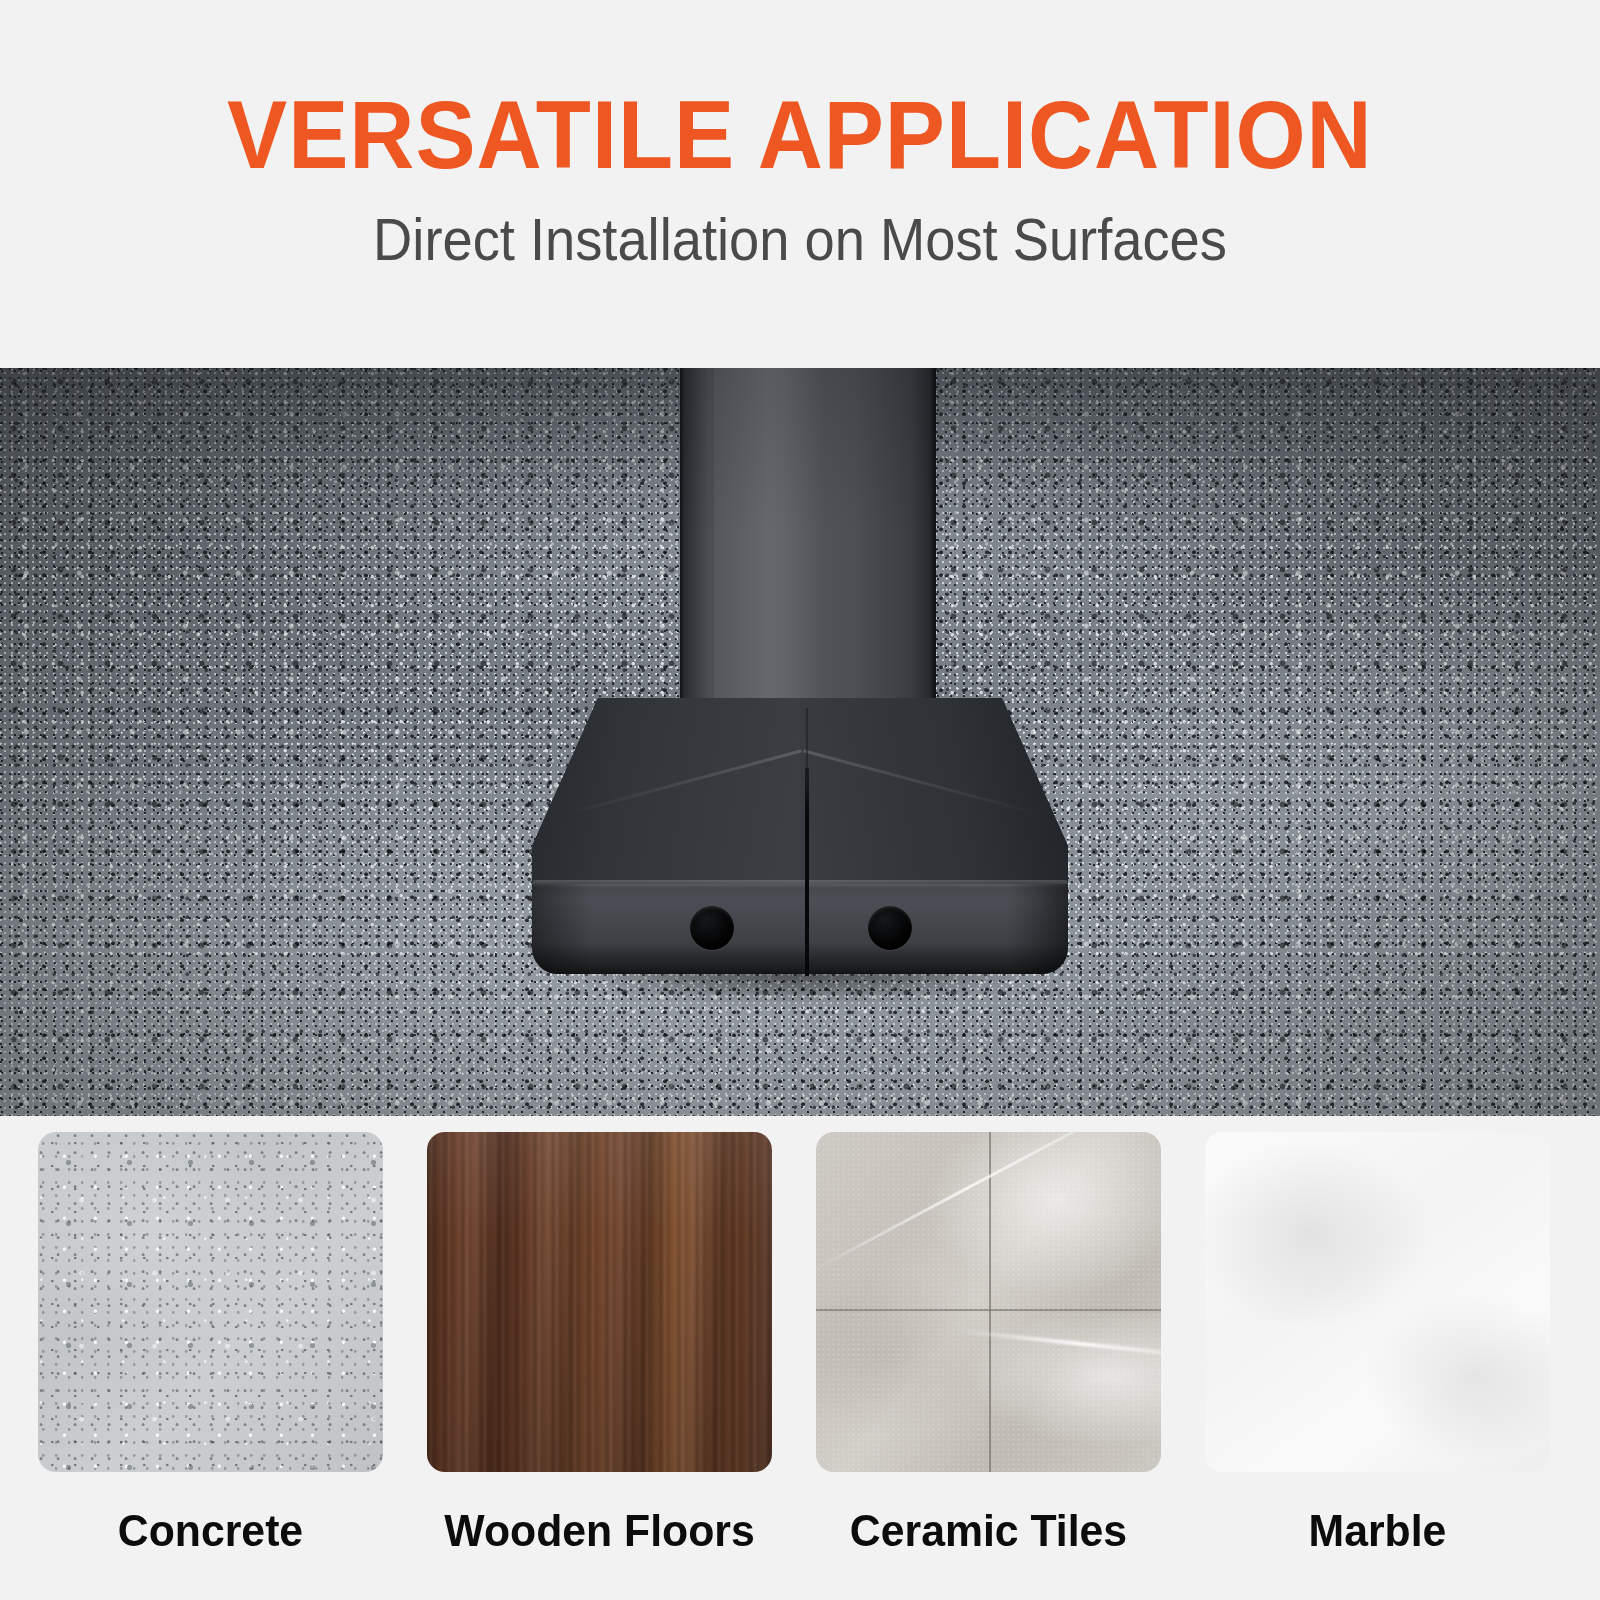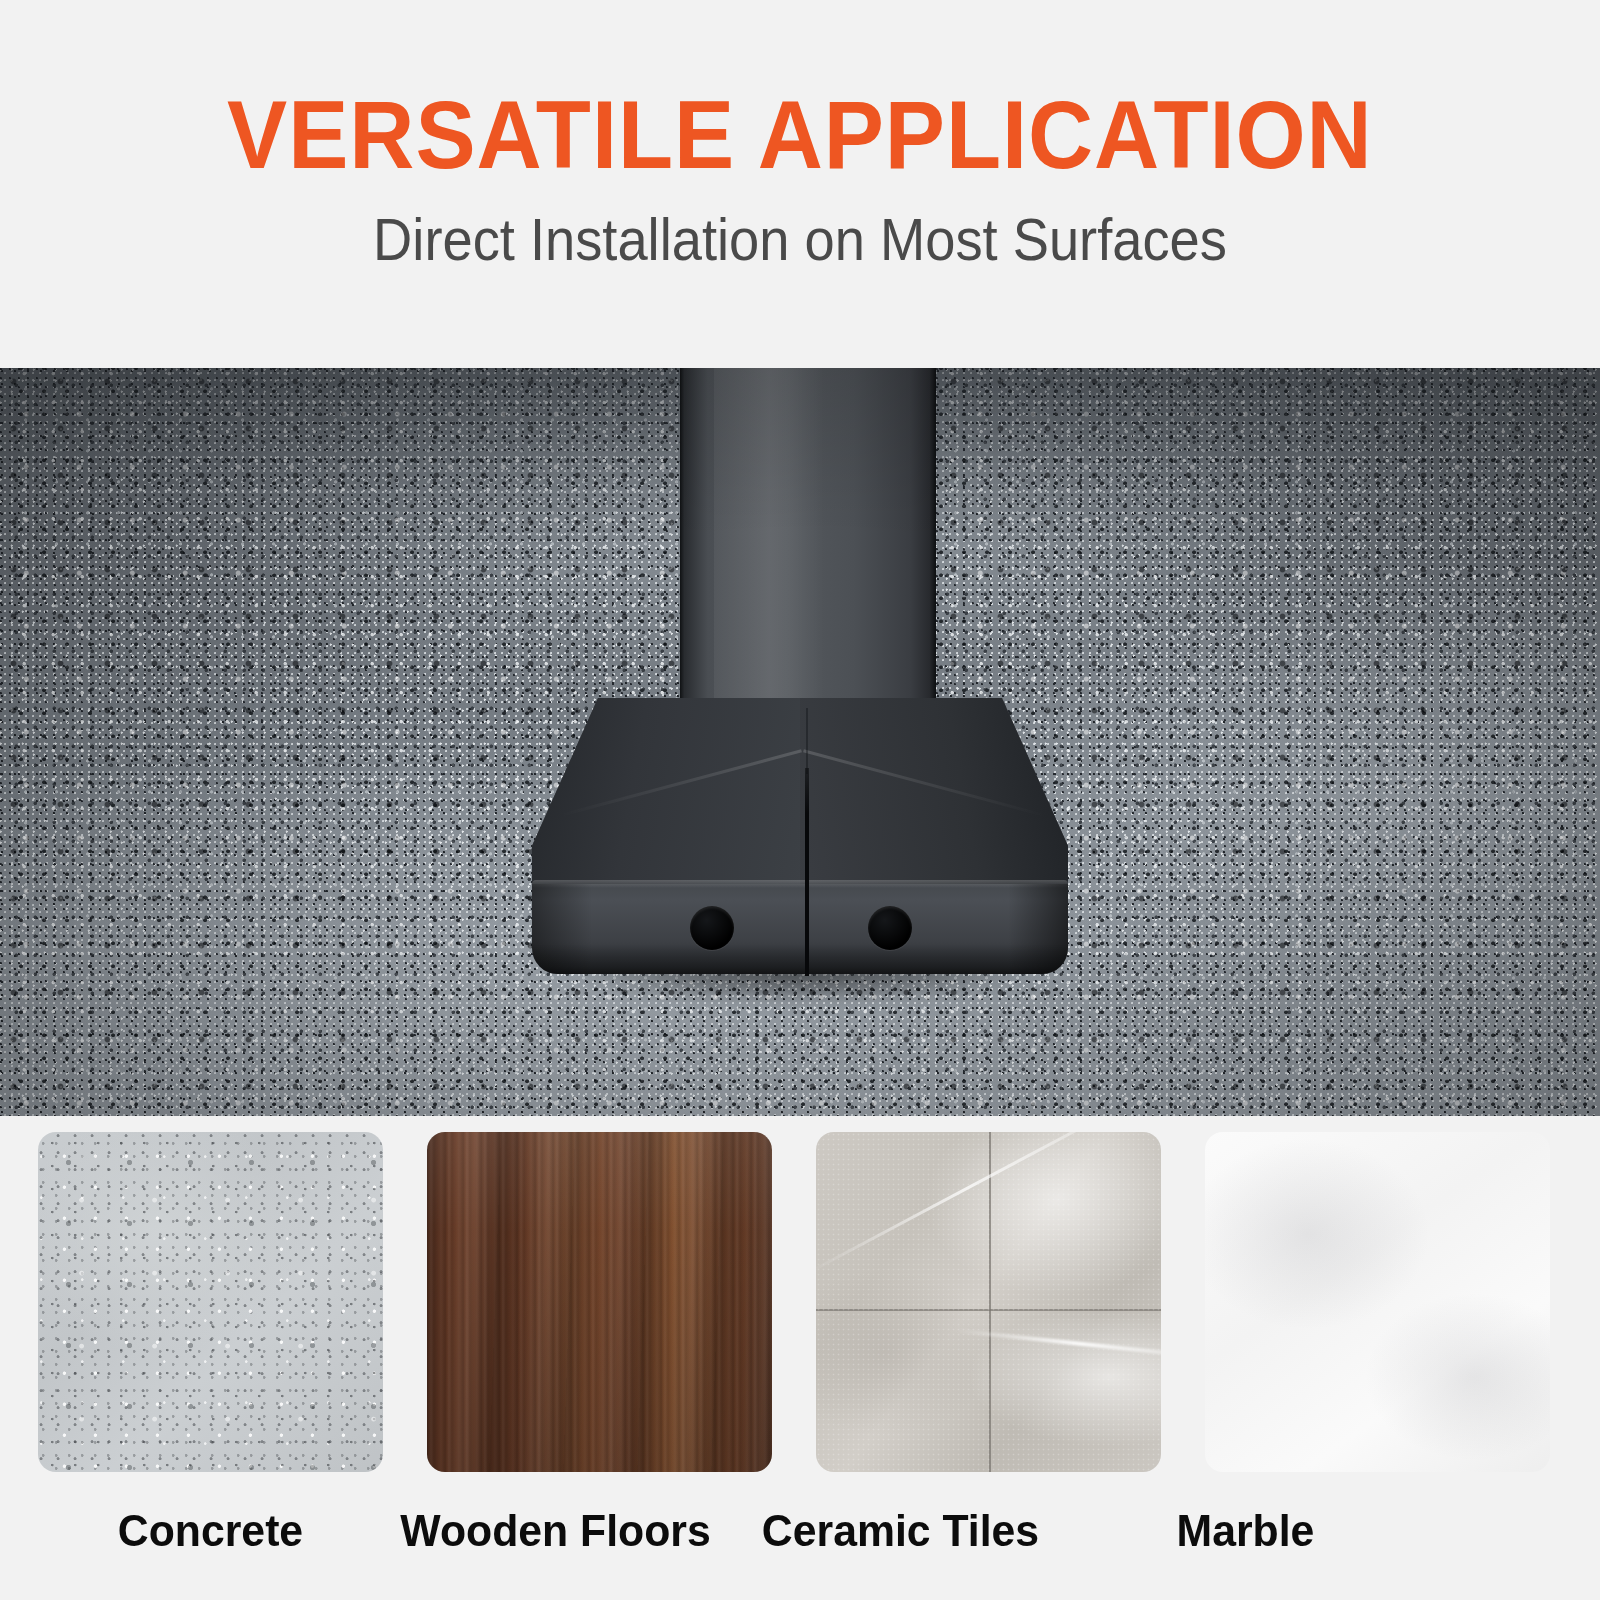--- a/index.html
+++ b/index.html
@@ -332,21 +332,21 @@
   .sw-marble .haze {
     position:absolute; inset:0;
     background:
       radial-gradient(ellipse 50% 40% at 30% 30%, rgba(160,160,165,0.22) 0%, rgba(160,160,165,0) 70%),
       radial-gradient(ellipse 45% 35% at 78% 72%, rgba(150,150,155,0.20) 0%, rgba(150,150,155,0) 70%);
   }
 
   
   .captions {
     position:absolute; left:38px; top:370px; width:1524px; height:90px;
-    display:flex; 
+    display:flex; gap:44px;
   }
   .caption {
     width:345px;
     text-align:center;
     font-family:"Liberation Sans Narrow","Liberation Sans",sans-serif;
     font-weight:700;
     font-size:45px;
     line-height:90px;
     color:#0c0c0c;
     transform:scaleX(0.95);

